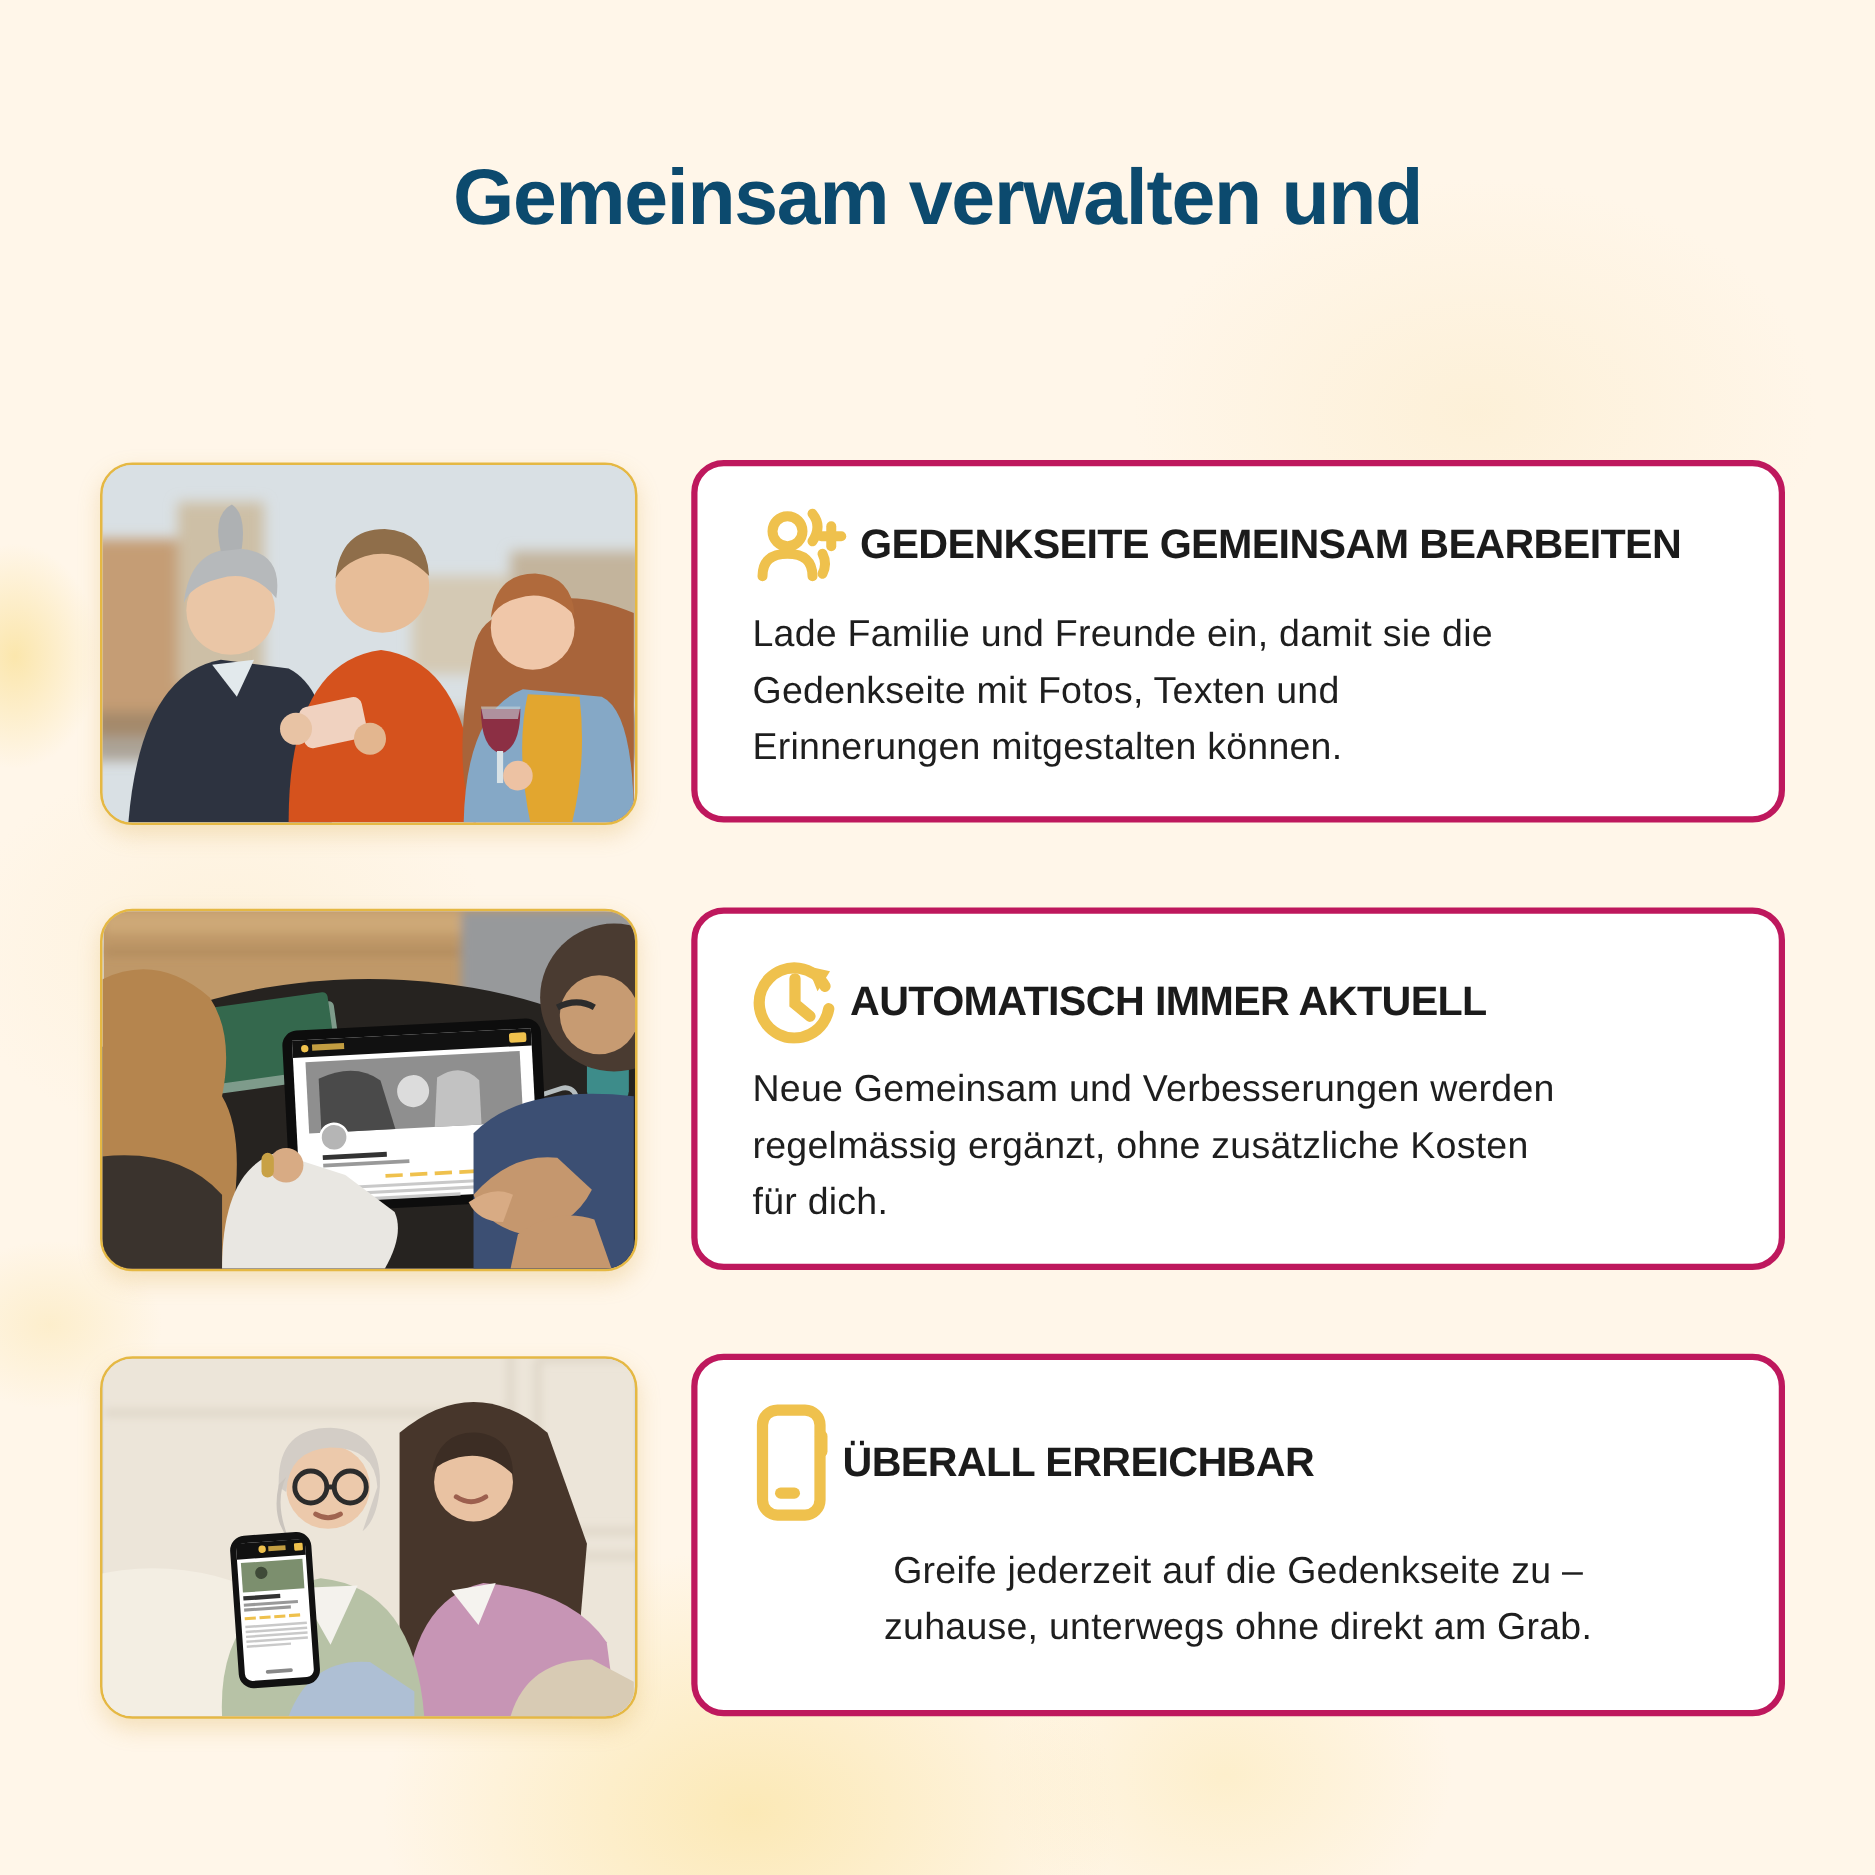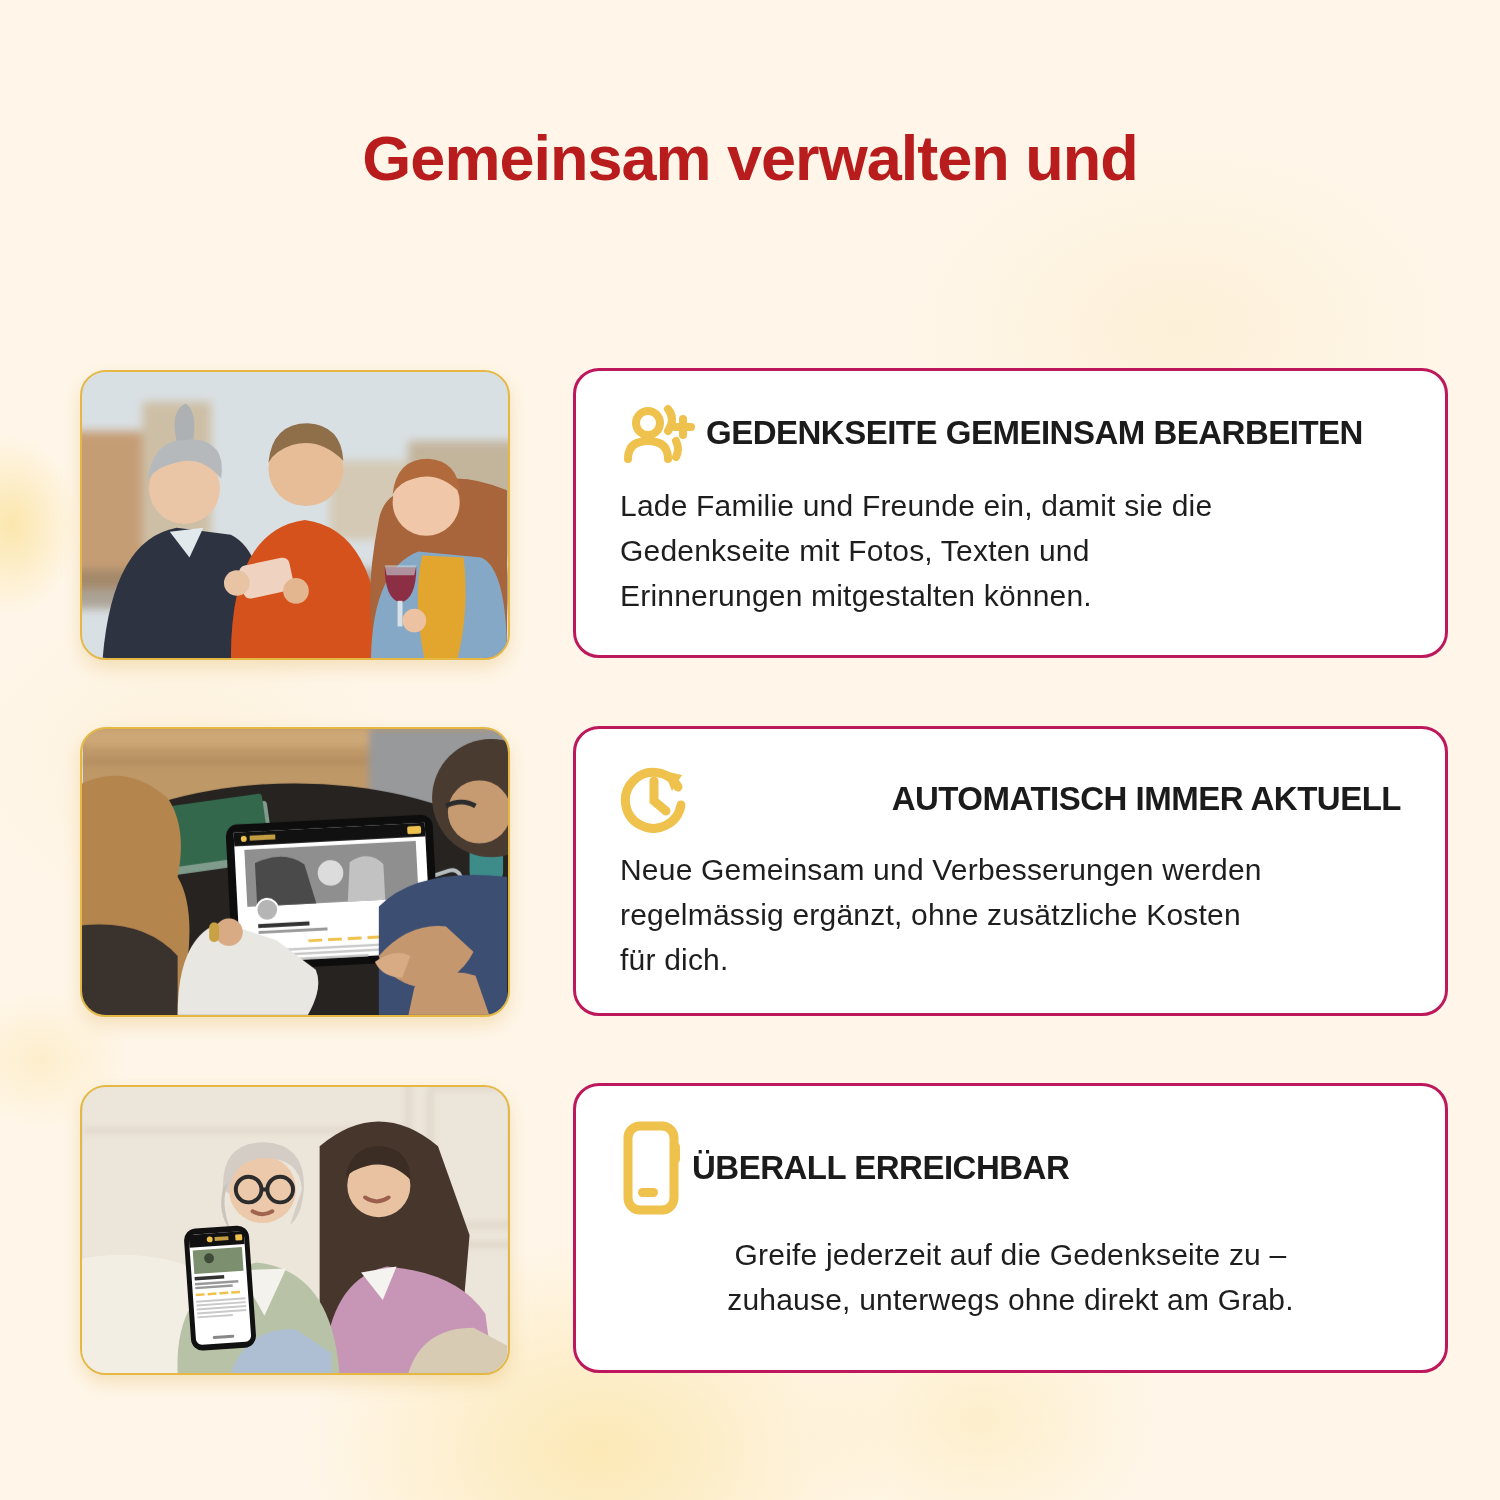--- a/index.html
+++ b/index.html
@@ -15,47 +15,47 @@
     background:
       radial-gradient(420px 300px at 600px 1450px, rgba(249,222,140,.55), rgba(249,222,140,0) 70%),
       radial-gradient(260px 200px at 980px 1420px, rgba(250,228,160,.40), rgba(250,228,160,0) 70%),
       radial-gradient(90px 120px at 12px 525px, rgba(249,222,140,.65), rgba(249,222,140,0) 75%),
       radial-gradient(120px 90px at 40px 1060px, rgba(249,226,160,.40), rgba(249,226,160,0) 75%),
       radial-gradient(380px 260px at 1180px 330px, rgba(250,233,195,.45), rgba(250,233,195,0) 72%),
       radial-gradient(300px 220px at 180px 760px, rgba(250,233,195,.35), rgba(250,233,195,0) 72%);
   }
   .page-title{
     position:absolute;left:0;top:108px;width:1500px;
-    text-align:center;color:#b91c1c;font-weight:bold;
+    text-align:center;color:#0c4a6e;font-weight:bold;
     font-size:63px;line-height:100px;letter-spacing:-1px;
   }
   .row-photo{
     position:absolute;left:80px;width:430px;height:290px;
     border:2px solid #E5B843;border-radius:26px;overflow:hidden;
     box-shadow:0 8px 18px rgba(216,170,70,.28);
     background:#ddd;box-sizing:border-box;
   }
   .row-photo svg{display:block;width:100%;height:100%;}
   .card{
-    position:absolute;left:573px;width:875px;height:290px;
-    background:#FFFFFF;border:3px solid #be185d;border-radius:26px;
+    position:absolute;left:553px;width:875px;height:290px;
+    background:#FFFFFF;border:5px solid #be185d;border-radius:26px;
     box-sizing:border-box;padding:0 44px;
   }
   .card-head{display:flex;align-items:center;gap:10px;}
   .card-heading{
     color:#1b1b1b;font-weight:bold;font-size:33px;
     letter-spacing:-0.5px;white-space:nowrap;
   }
   .card-body{
     color:#1e1e1e;font-size:30px;line-height:45px;
     letter-spacing:.2px;white-space:pre-line;margin-top:14px;
   }
   .ico{flex:0 0 auto;}
   .t1 .card-head{margin-top:26px;}
-  .t2 .card-head{margin-top:36px;justify-content:space-between;}
+  .t2 .card-head{margin-top:36px;}
   .t3 .card-head{margin-top:32px;}
 </style>
 </head>
 <body>
 
 <div class="canvas">
   <div class="bg-blobs"></div>
 
   <div class="page-title">
     <div>Gemeinsam verwalten und</div>

